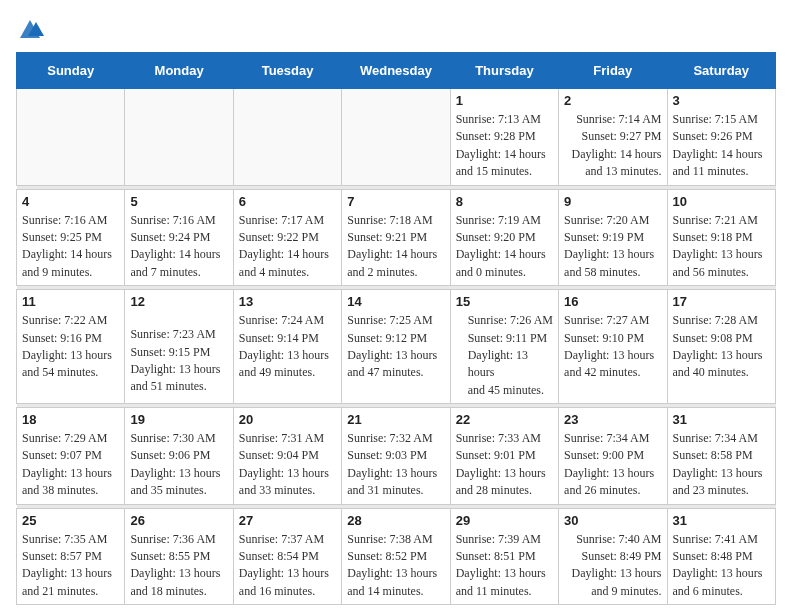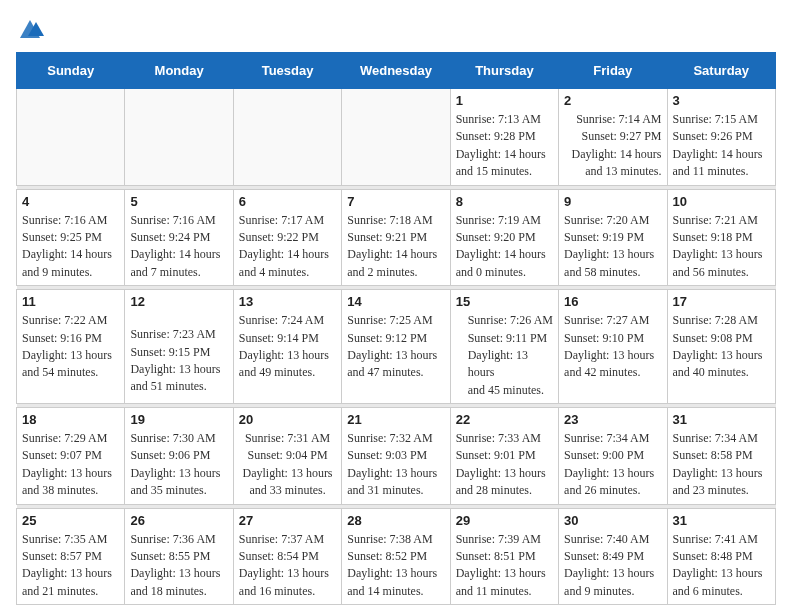--- a/index.html
+++ b/index.html
@@ -266,21 +266,21 @@
         </td>
         <td>
           <div class="cell-day">19</div>
           <div class="cell-info" style="white-space: pre-line;">Sunrise: 7:30 AM
 Sunset: 9:06 PM
 Daylight: 13 hours
 and 35 minutes.</div>
         </td>
         <td>
           <div class="cell-day">20</div>
-          <div class="cell-info" style="white-space: pre-line; text-align: center;">Sunrise: 7:31 AM
+          <div class="cell-info" style="white-space: pre-line;">Sunrise: 7:31 AM
 Sunset: 9:04 PM
 Daylight: 13 hours
 and 33 minutes.</div>
         </td>
         <td>
           <div class="cell-day">21</div>
           <div class="cell-info" style="white-space: pre-line;">Sunrise: 7:32 AM
 Sunset: 9:03 PM
 Daylight: 13 hours
 and 31 minutes.</div>
@@ -341,21 +341,21 @@
         </td>
         <td>
           <div class="cell-day">29</div>
           <div class="cell-info" style="white-space: pre-line;">Sunrise: 7:39 AM
 Sunset: 8:51 PM
 Daylight: 13 hours
 and 11 minutes.</div>
         </td>
         <td>
           <div class="cell-day">30</div>
-          <div class="cell-info" style="white-space: pre-line;">Sunrise: 7:40 AM
+          <div class="cell-info" style="white-space: pre-line; text-align: right;">Sunrise: 7:40 AM
 Sunset: 8:49 PM
 Daylight: 13 hours
 and 9 minutes.</div>
         </td>
         <td>
           <div class="cell-day">31</div>
           <div class="cell-info" style="white-space: pre-line;">Sunrise: 7:41 AM
 Sunset: 8:48 PM
 Daylight: 13 hours
 and 6 minutes.</div>

